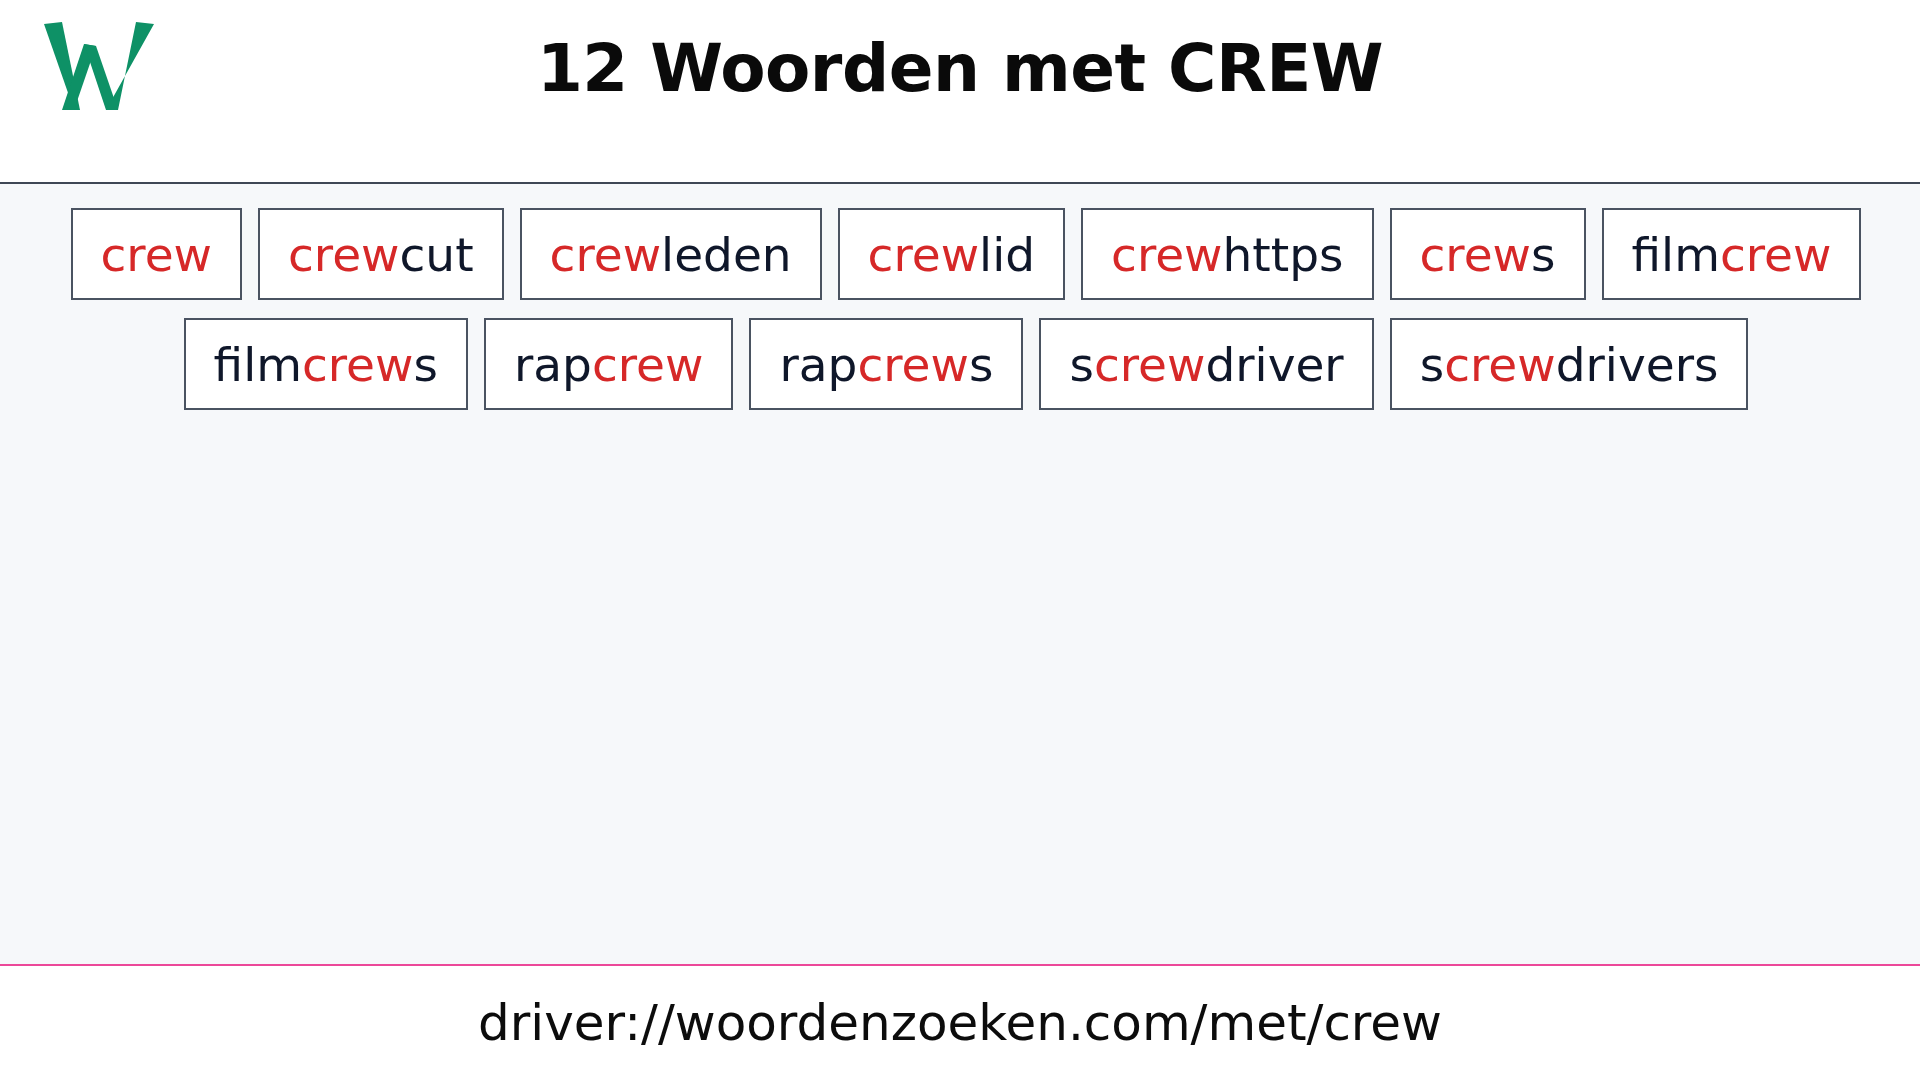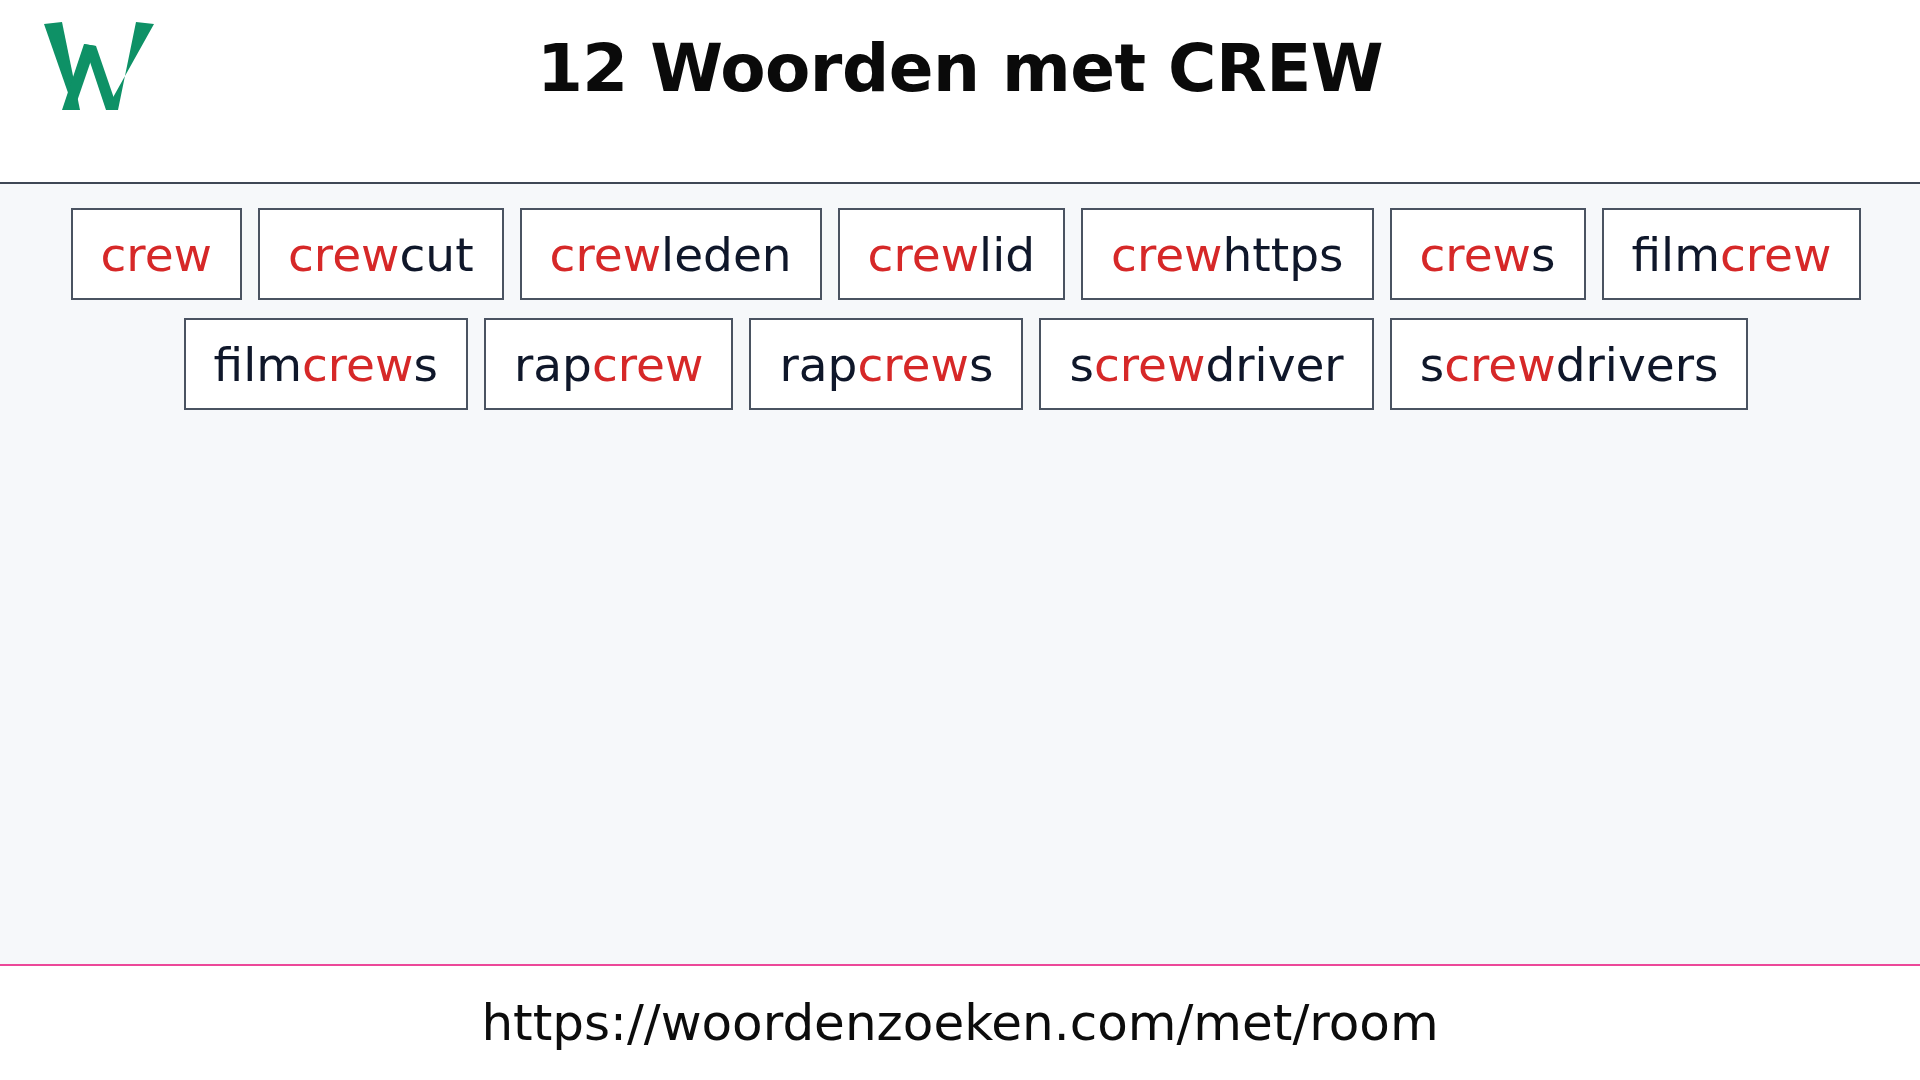--- a/index.html
+++ b/index.html
@@ -190,16 +190,16 @@
           <div class="word-chip">
             <span class="pl">s</span>
             <span class="hl">crew</span>
             <span class="pl">drivers</span>
           </div>
         </div>
       </div>
   </div>
 
   <div class="footer">
-    <div class="footer-url">https://woordenzoeken.com/met/room</div>
+    <div class="footer-url">driver://woordenzoeken.com/met/crew</div>
   </div>
 
 </div>
 
 </body></html>

